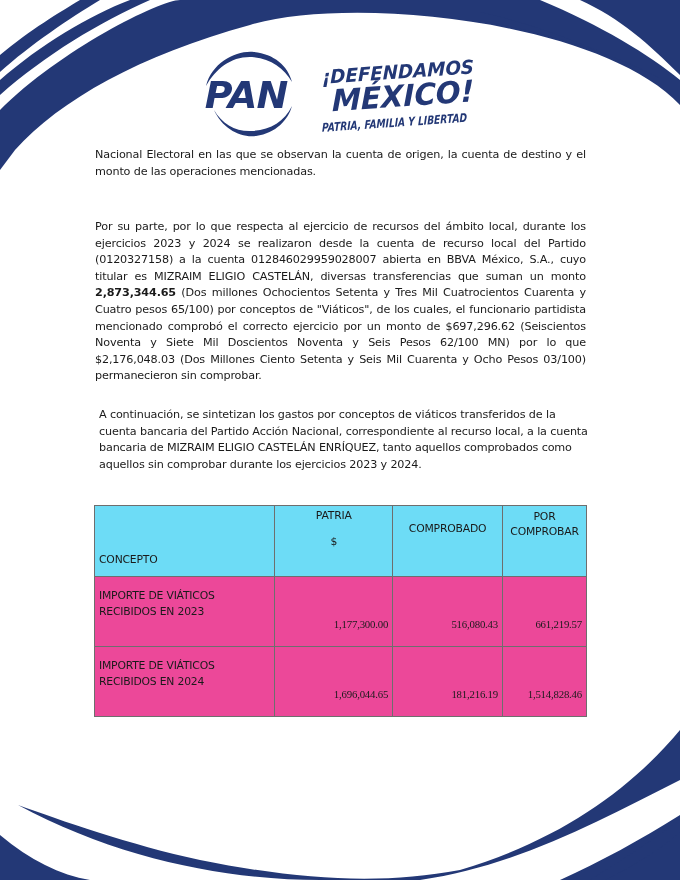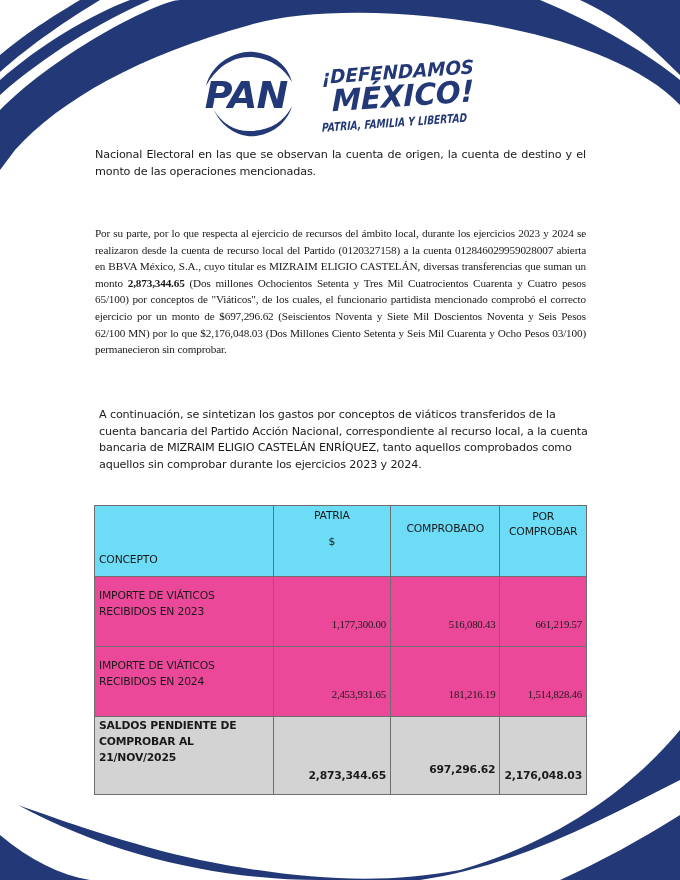--- a/index.html
+++ b/index.html
@@ -13,21 +13,21 @@
   .logo-wrap { position: absolute; left: 192px; top: 48px; width: 300px; height: 95px; }
   .pan-logo { position: absolute; left: 0; top: 0; width: 110px; height: 92px; }
   .slogan { position: absolute; left: 128px; top: 4px; width: 170px; height: 90px; }
 
   .text-block {
     position: absolute; left: 95px; width: 491px;
     font-size: 11.2px; line-height: 16.6px; text-align: justify;
     letter-spacing: -0.15px;
   }
   .p1 { top: 147px; }
-  .p2 { top: 225px; font-family: Liberation Serif, serif; }
+  .p2 { top: 219px; }
   .p3 { top: 403px; text-align: left; }
   .bold { font-weight: bold; }
 
   table.summary {
     position: absolute; left: 94px; top: 505px;
     border-collapse: collapse; width: 493px;
     font-size: 10.8px; letter-spacing: -0.2px;
   }
   table.summary td {
     border: 1.3px solid #6e6e6e; padding: 0 4px; vertical-align: top;
@@ -119,28 +119,18 @@
     </td>
     <td class="num">1,177,300.00</td>
     <td class="num">516,080.43</td>
     <td class="num">661,219.57</td>
   </tr>
   <tr class="row">
     <td class="c-label">
       <span>IMPORTE DE VIÁTICOS</span><br>
       <span>RECIBIDOS EN  2024</span>
     </td>
-    <td class="num">2,453,931.65</td>
+    <td class="num">1,696,044.65</td>
     <td class="num">181,216.19</td>
     <td class="num">1,514,828.46</td>
-  </tr>
-  <tr class="total">
-    <td class="c-label">
-      <span>SALDOS PENDIENTE DE</span><br>
-      <span>COMPROBAR AL</span><br>
-      <span>21/NOV/2025</span>
-    </td>
-    <td class="num">2,873,344.65</td>
-    <td class="num mid">697,296.62</td>
-    <td class="num">2,176,048.03</td>
   </tr>
 </tbody>
   </table>
 
 </body></html>

